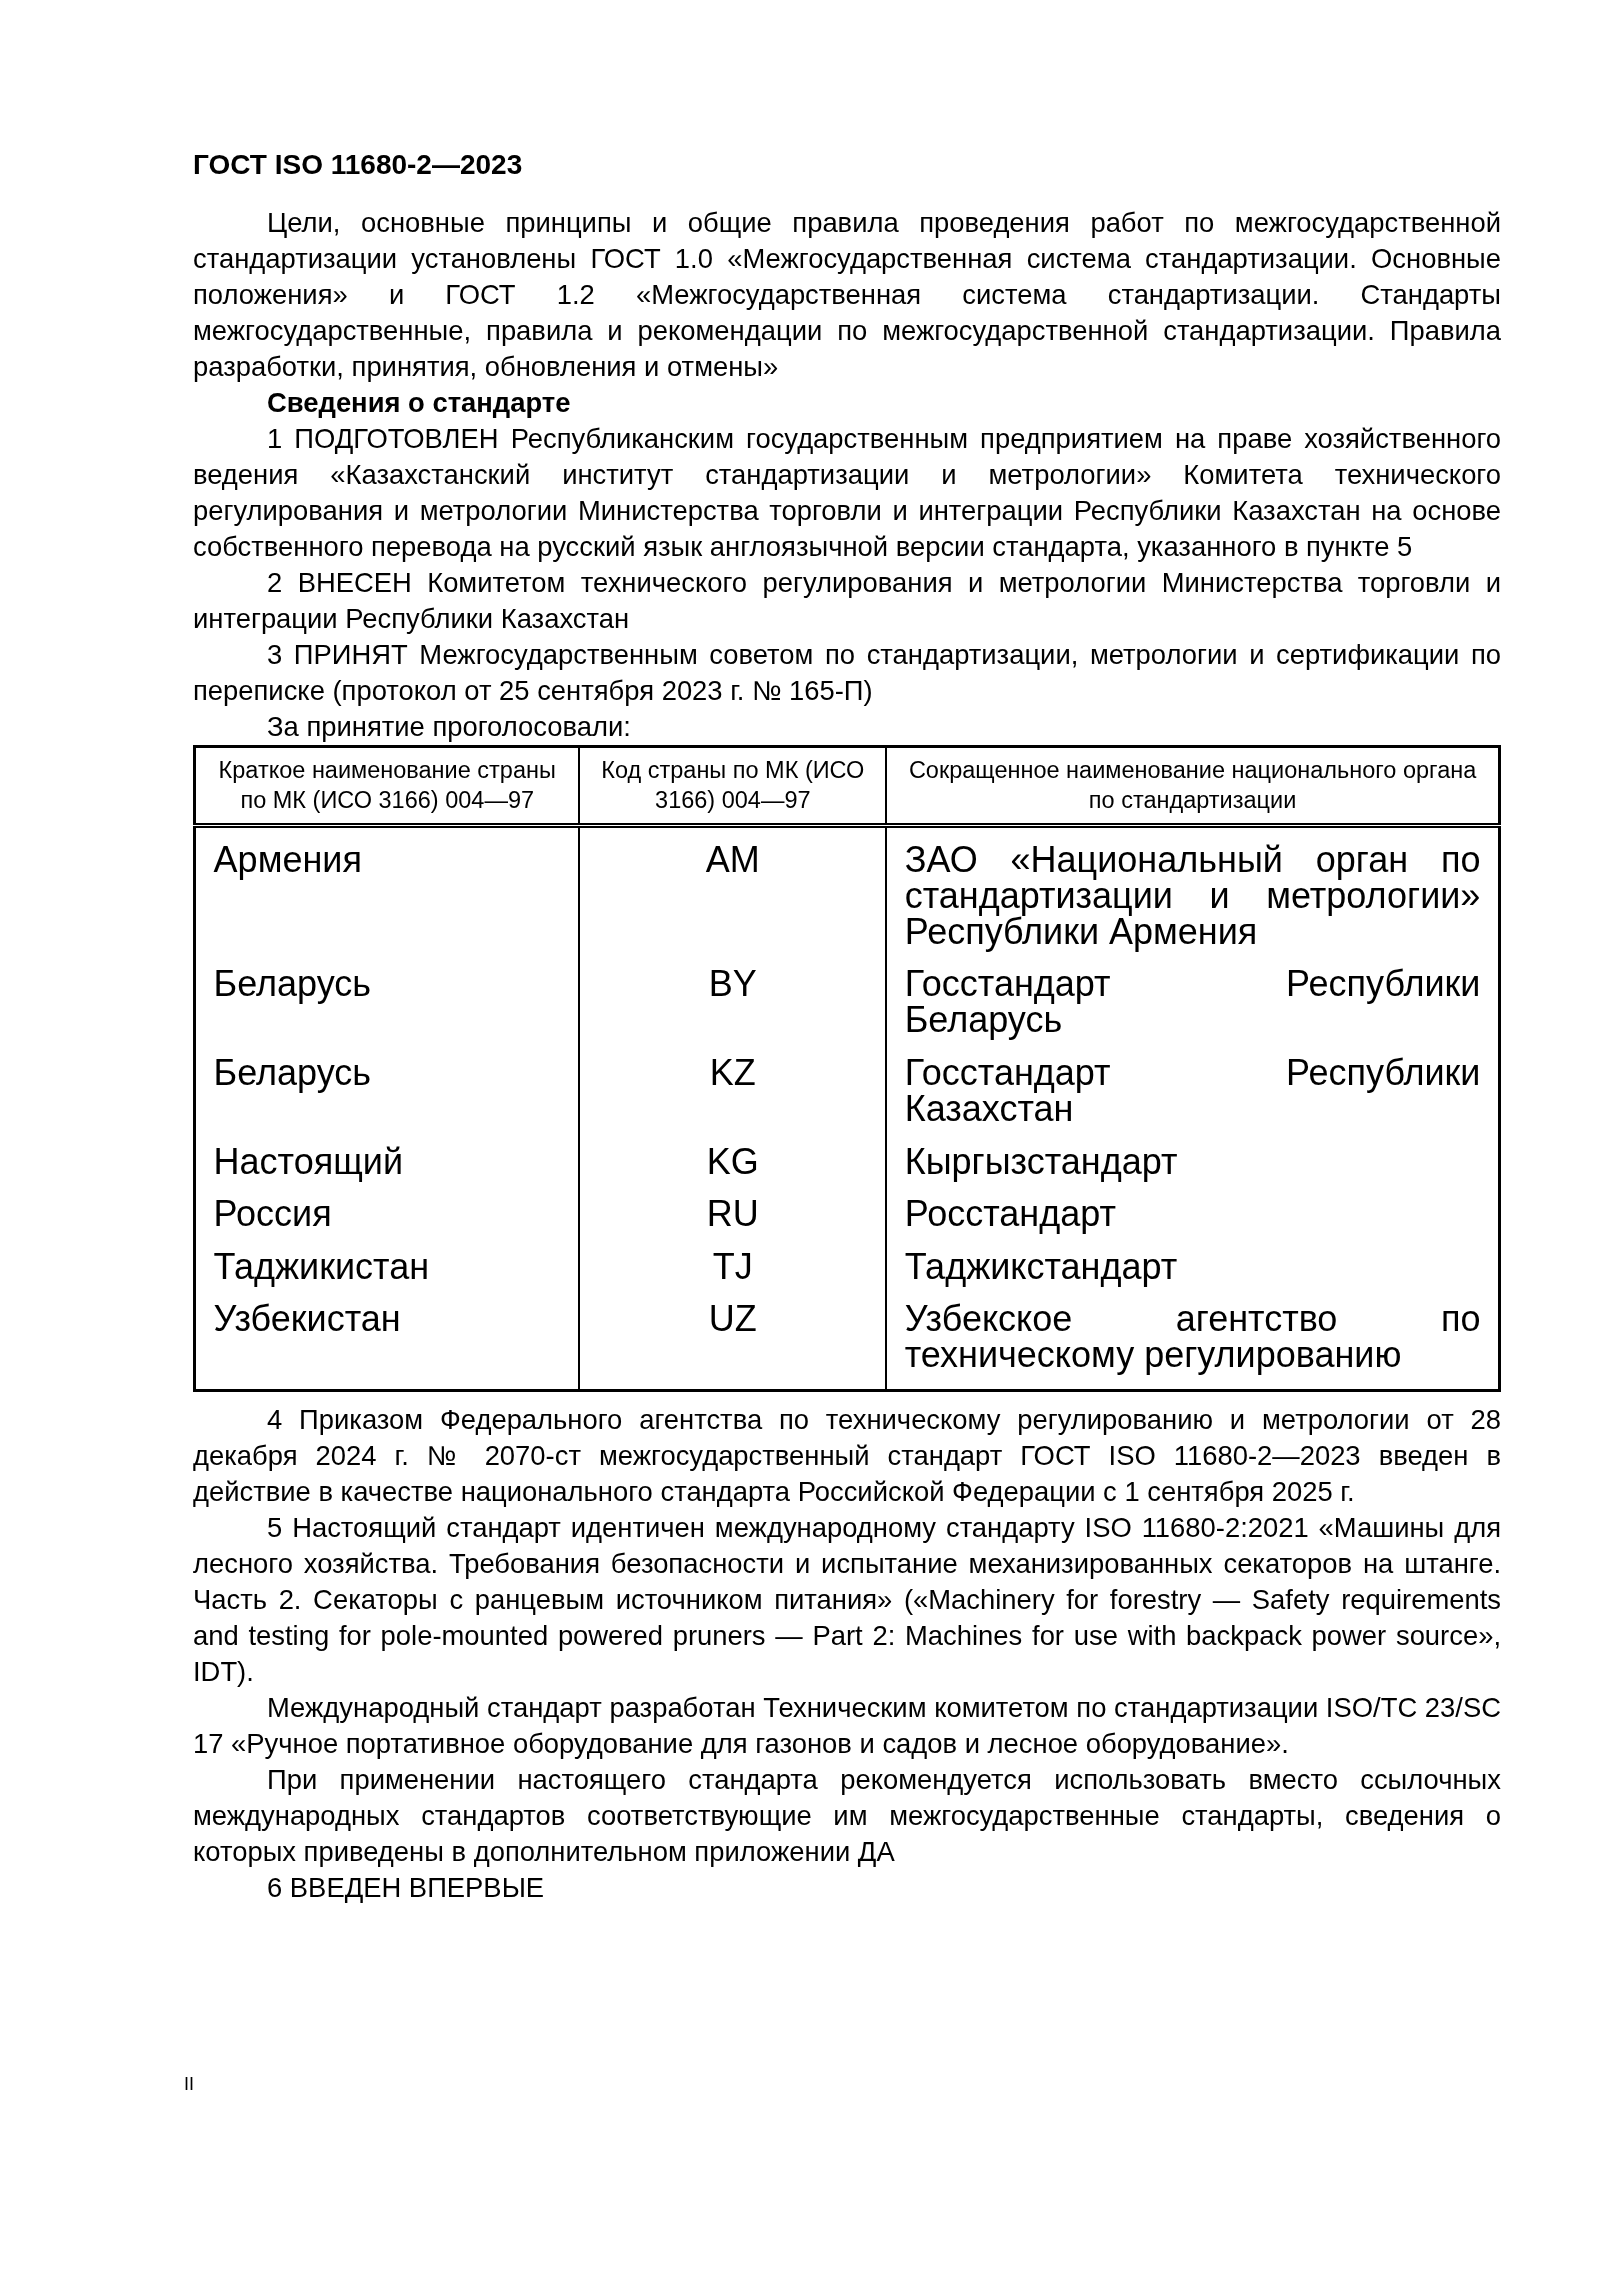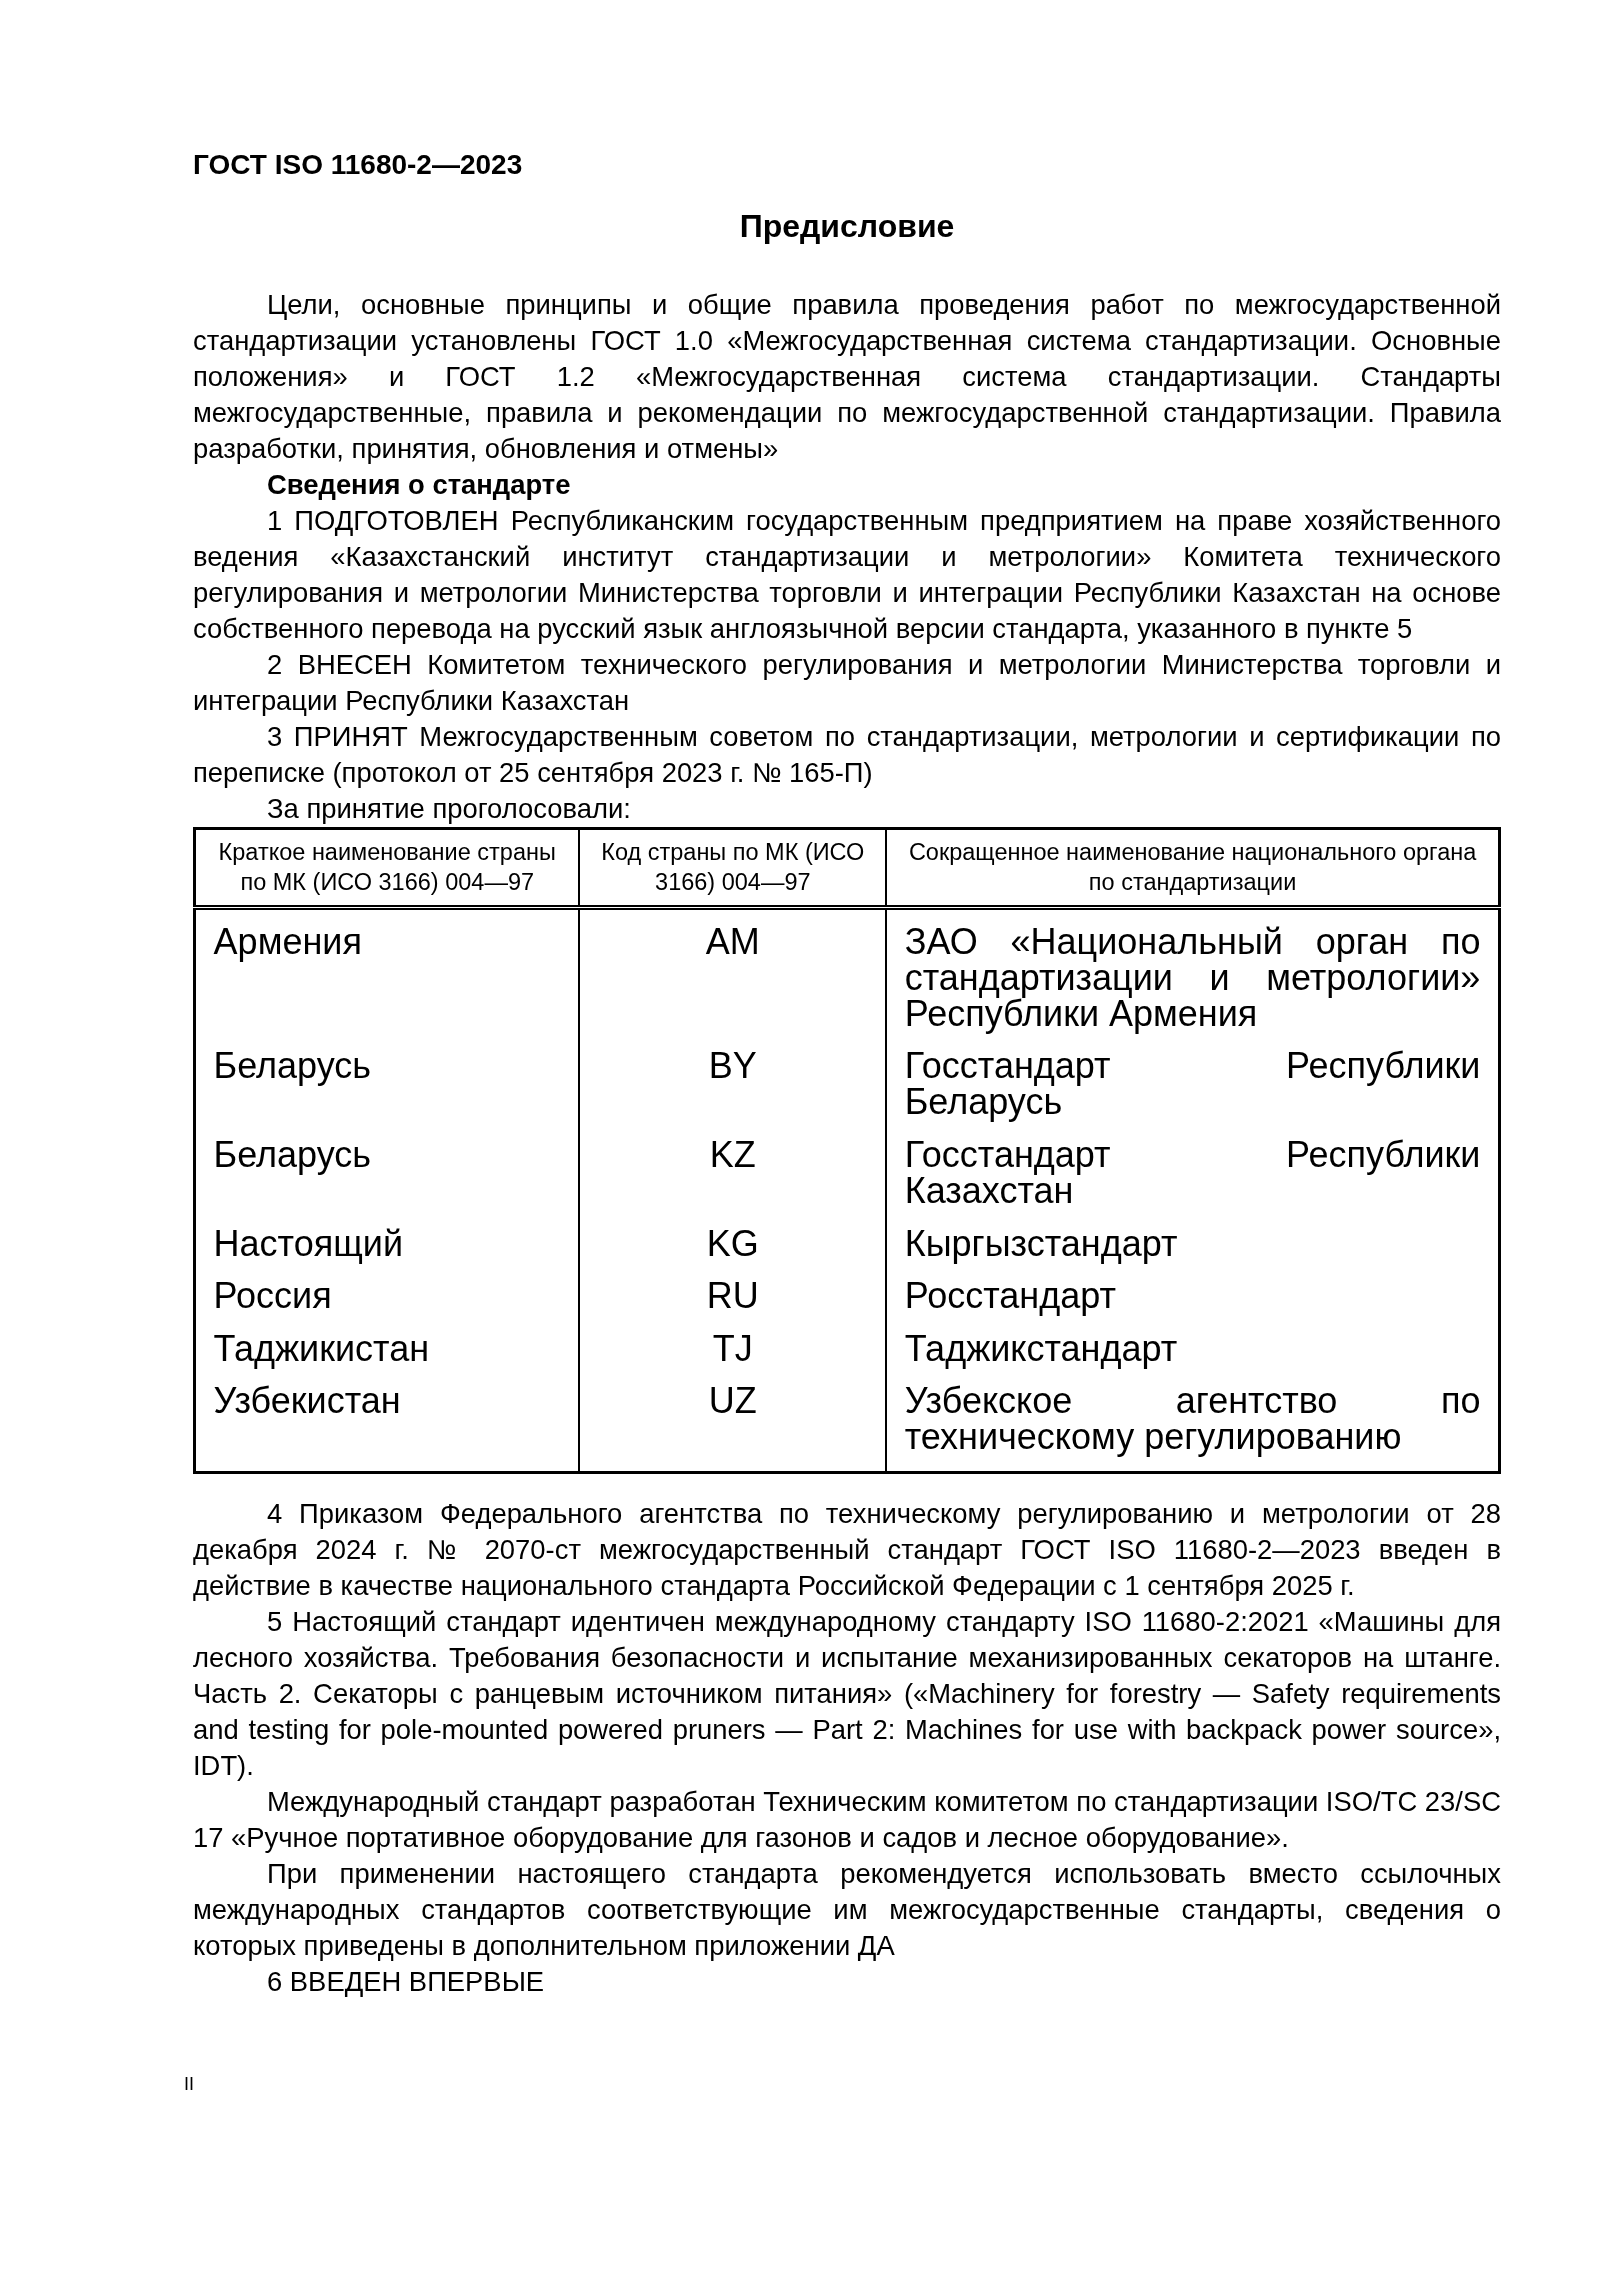--- a/index.html
+++ b/index.html
@@ -35,21 +35,21 @@
   }
   p.para {
     margin: 0;
     text-align: justify;
     text-indent: 74px;
   }
   p.bold { font-weight: 700; }
   .mb-6  { margin-bottom: 5.9px; }
   .mb-16 { margin-bottom: 15.7px; }
   .mb-22 { margin-bottom: 21.6px; }
-  .mb-28 { margin-bottom: 22px; }
+  .mb-28 { margin-bottom: 10px; }
   .mb-36 { margin-bottom: 35px; }
   .mb-40 { margin-bottom: 39px; }
   .mb-42 { margin-bottom: 41px; }
 
   table.vote {
     width: 100%;
     border-collapse: collapse;
     border: 3.9px solid #000;
     table-layout: fixed;
   }
@@ -88,21 +88,20 @@
     font-size: 18px;
   }
 </style>
 </head>
 <body>
 
 <div class="page">
 
   <div class="doc-header">ГОСТ ISO 11680-2—2023</div>
 
-  <div class="doc-title">Предисловие</div>
 
   <p class="para mb-22">Цели, основные принципы и общие правила проведения работ по межгосударственной стандартизации установлены ГОСТ 1.0 «Межгосударственная система стандартизации. Основные положения» и ГОСТ 1.2 «Межгосударственная система стандартизации. Стандарты межгосударственные, правила и рекомендации по межгосударственной стандартизации. Правила разработки, принятия, обновления и отмены»</p>
 
   <p class="para bold mb-6">Сведения о стандарте</p>
 
   <p class="para mb-40">1 ПОДГОТОВЛЕН Республиканским государственным предприятием на праве хозяйственного ведения «Казахстанский институт стандартизации и метрологии» Комитета технического регулирования и метрологии Министерства торговли и интеграции Республики Казахстан на основе собственного перевода на русский язык англоязычной версии стандарта, указанного в пункте 5</p>
 
   <p class="para mb-36">2 ВНЕСЕН Комитетом технического регулирования и метрологии Министерства торговли и интеграции Республики Казахстан</p>
 
   <p class="para mb-22">3 ПРИНЯТ Межгосударственным советом по стандартизации, метрологии и сертификации по переписке (протокол от 25 сентября 2023 г. № 165-П)</p>

